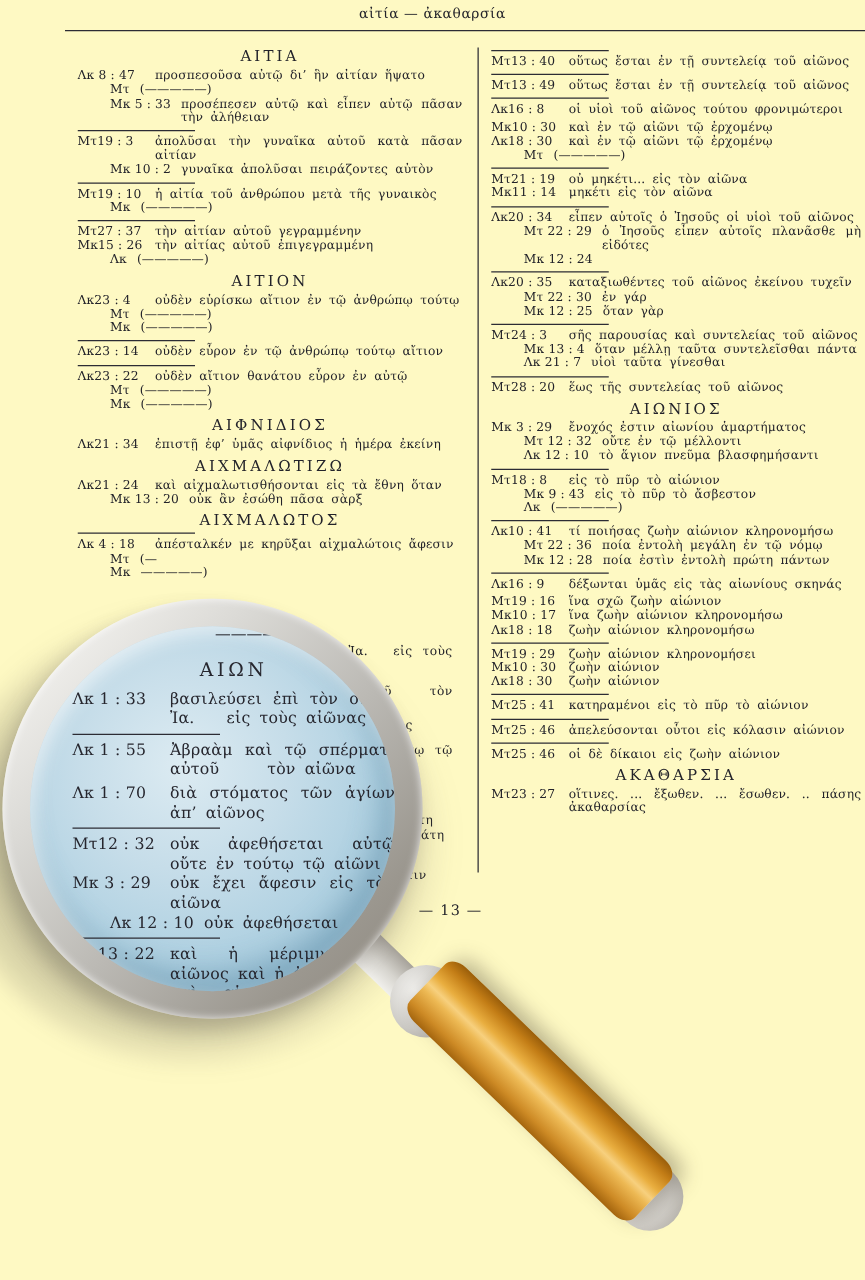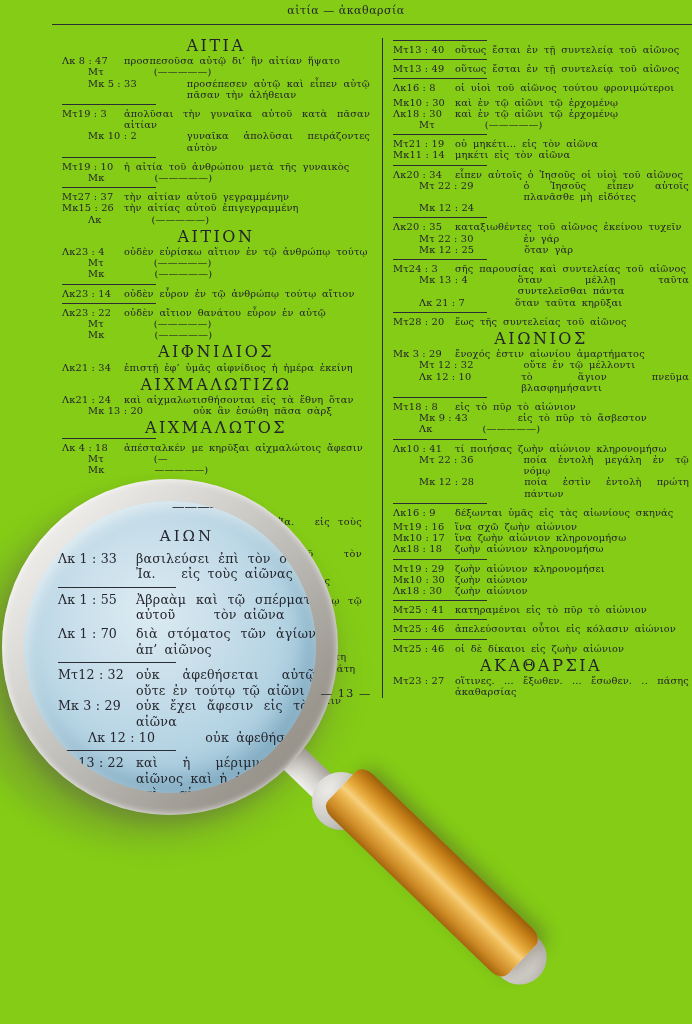--- a/index.html
+++ b/index.html
@@ -1,51 +1,51 @@
 <!DOCTYPE html>
 <html><head>
 <meta charset="utf-8">
 <style>
   html,body { margin:0; padding:0; background:#ddd; }
   .page {
     position:relative; width:692px; height:1024px; margin:0 auto;
-    background:#84cc16; overflow:hidden;
+    background:#fef9c3; overflow:hidden;
     font-family:"DejaVu Serif","Liberation Serif",serif;
     color:#23232a;
   }
   .header-title {
     position:absolute; top:4px; left:0; right:0; text-align:center;
     font-size:11px; letter-spacing:0.5px;
   }
   .top-rule { position:absolute; left:52px; right:0; top:24px; border-top:1.6px solid #2c2c34; }
   .col-divider { position:absolute; left:382px; top:38px; height:660px; border-left:1.3px solid #2c2c34; }
 
   .column { position:absolute; font-size:9.8px; line-height:11.2px; letter-spacing:0.15px; }
   .left-col  { left:62px;  top:34px; width:308px; height:470px; overflow:hidden; }
   .right-col { left:393px; top:36px; width:296px; }
 
-  .section-heading { text-align:center; font-size:16px; letter-spacing:2.5px; margin:6px 0 4px; }
+  .section-heading { text-align:center; font-size:12px; letter-spacing:2.5px; margin:6px 0 4px; }
   .rule { width:94px; border-top:1.1px solid #2c2c34; margin:4px 0 3px; }
   .entry { margin:0 0 3px 0; }
   .row { display:flex; }
   .row .ref { flex:0 0 auto; white-space:pre; }
   .row.i0 .ref { min-width:56px; }
   .row .txt { flex:1 1 auto; padding-left:6px; word-spacing:2.5px; text-align:justify; }
-  .row.i1 { margin-left:26px;gap:42px; }
+  .row.i1 { margin-left:26px; }
   .row.i1 .ref { padding-right:2px; }
 
   
   .aion-under {
     position:absolute; left:62px; top:494px; width:300px;
     font-size:9.8px; line-height:12px; letter-spacing:0.3px;
   }
   .aion-under .txt { word-spacing:3px; }
 
   .page-num {
-    position:absolute; left:306px; top:686px; width:80px; text-align:center;
+    position:absolute; left:306px; top:721px; width:80px; text-align:right;
     font-size:11.5px; z-index:12; letter-spacing:1px;
   }
 
   
   .mag-shadow {
     position:absolute; left:-42px; top:487px; width:400px; height:364px;
     border-radius:50%; z-index:1;
     background:radial-gradient(ellipse at 46% 52%, rgba(95,90,82,0.40) 38%, rgba(95,90,82,0.20) 56%, rgba(95,90,82,0) 72%);
     filter:blur(9px);
   }
@@ -312,21 +312,21 @@
         <div class="row i0">
           <span class="ref">Μτ24 : 3</span>
           <span class="txt">σῆς παρουσίας καὶ συντελείας τοῦ αἰῶνος</span>
         </div>
         <div class="row i1">
           <span class="ref">Μκ 13 : 4</span>
           <span class="txt">ὅταν μέλλῃ ταῦτα συντελεῖσθαι πάντα</span>
         </div>
         <div class="row i1">
           <span class="ref">Λκ 21 : 7</span>
-          <span class="txt">ὅταν ταῦτα κηρῦξαι</span>
+          <span class="txt">υἱοὶ ταῦτα γίνεσθαι</span>
         </div>
       </div>
       <div class="rule"></div>
       <div class="entry">
         <div class="row i0">
           <span class="ref">Μτ28 : 20</span>
           <span class="txt">ἕως τῆς συντελείας τοῦ αἰῶνος</span>
         </div>
       </div>
       <div class="section-heading">ΑΙΩΝΙΟΣ</div>

